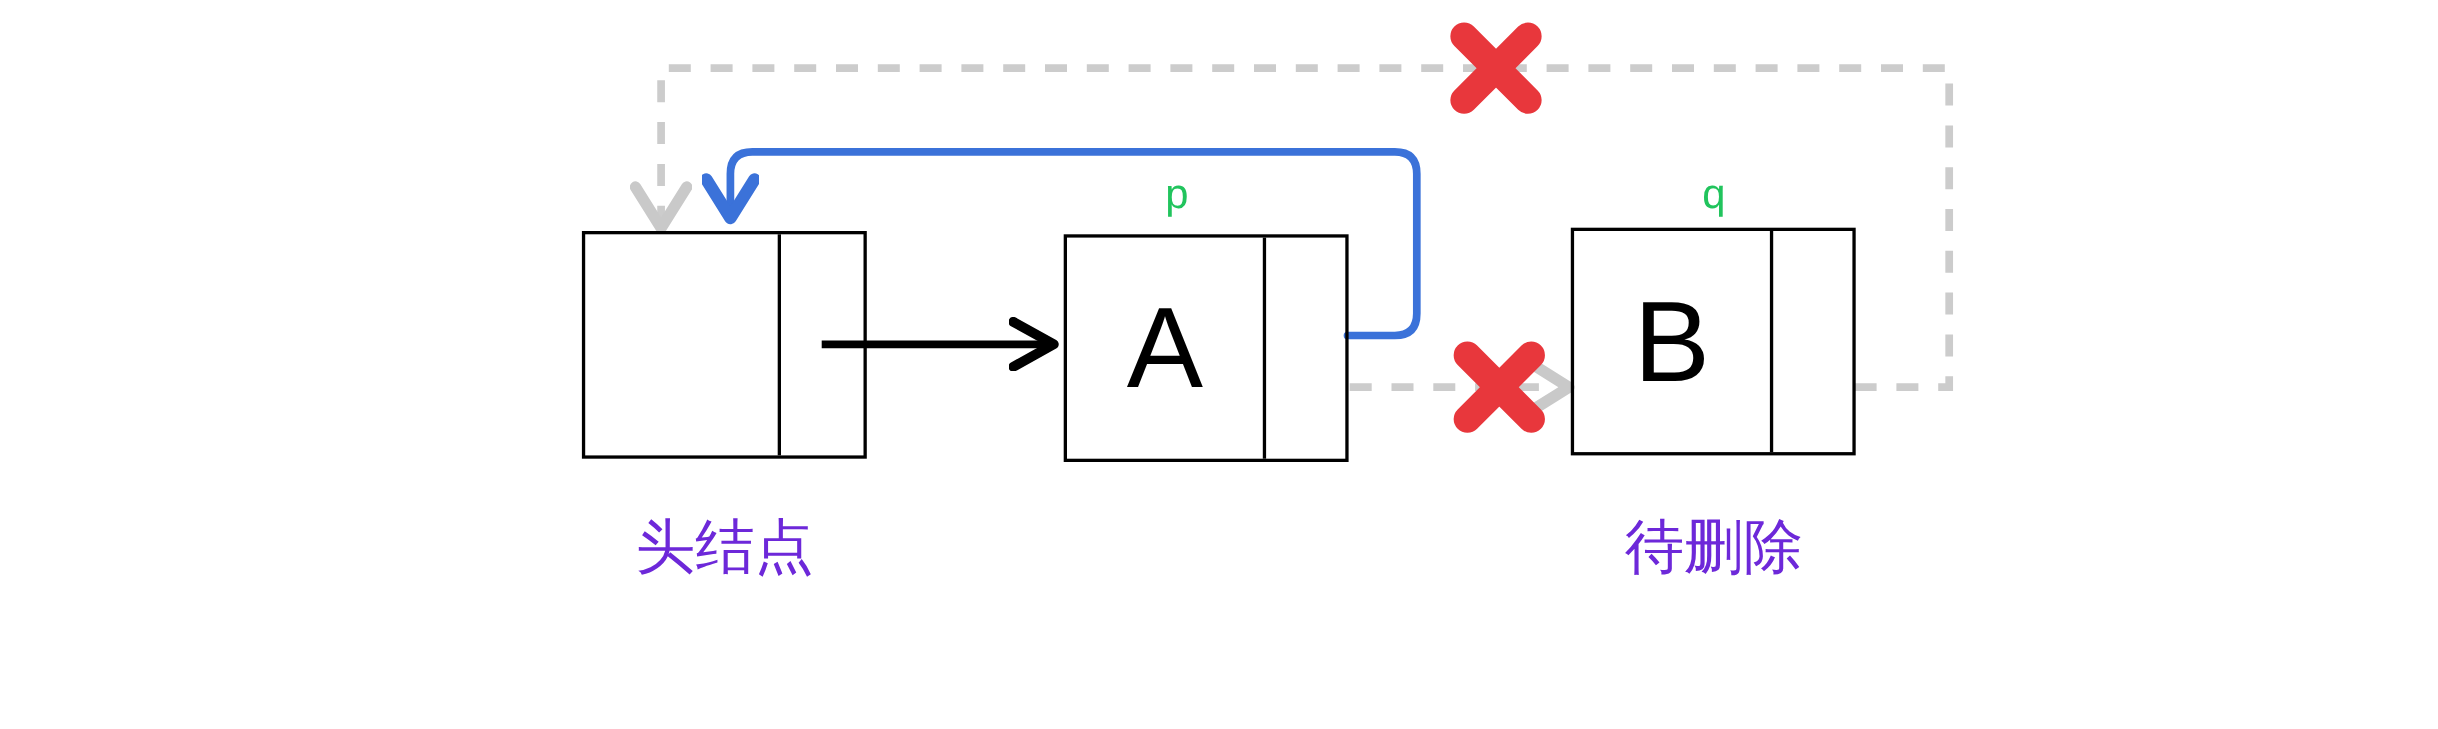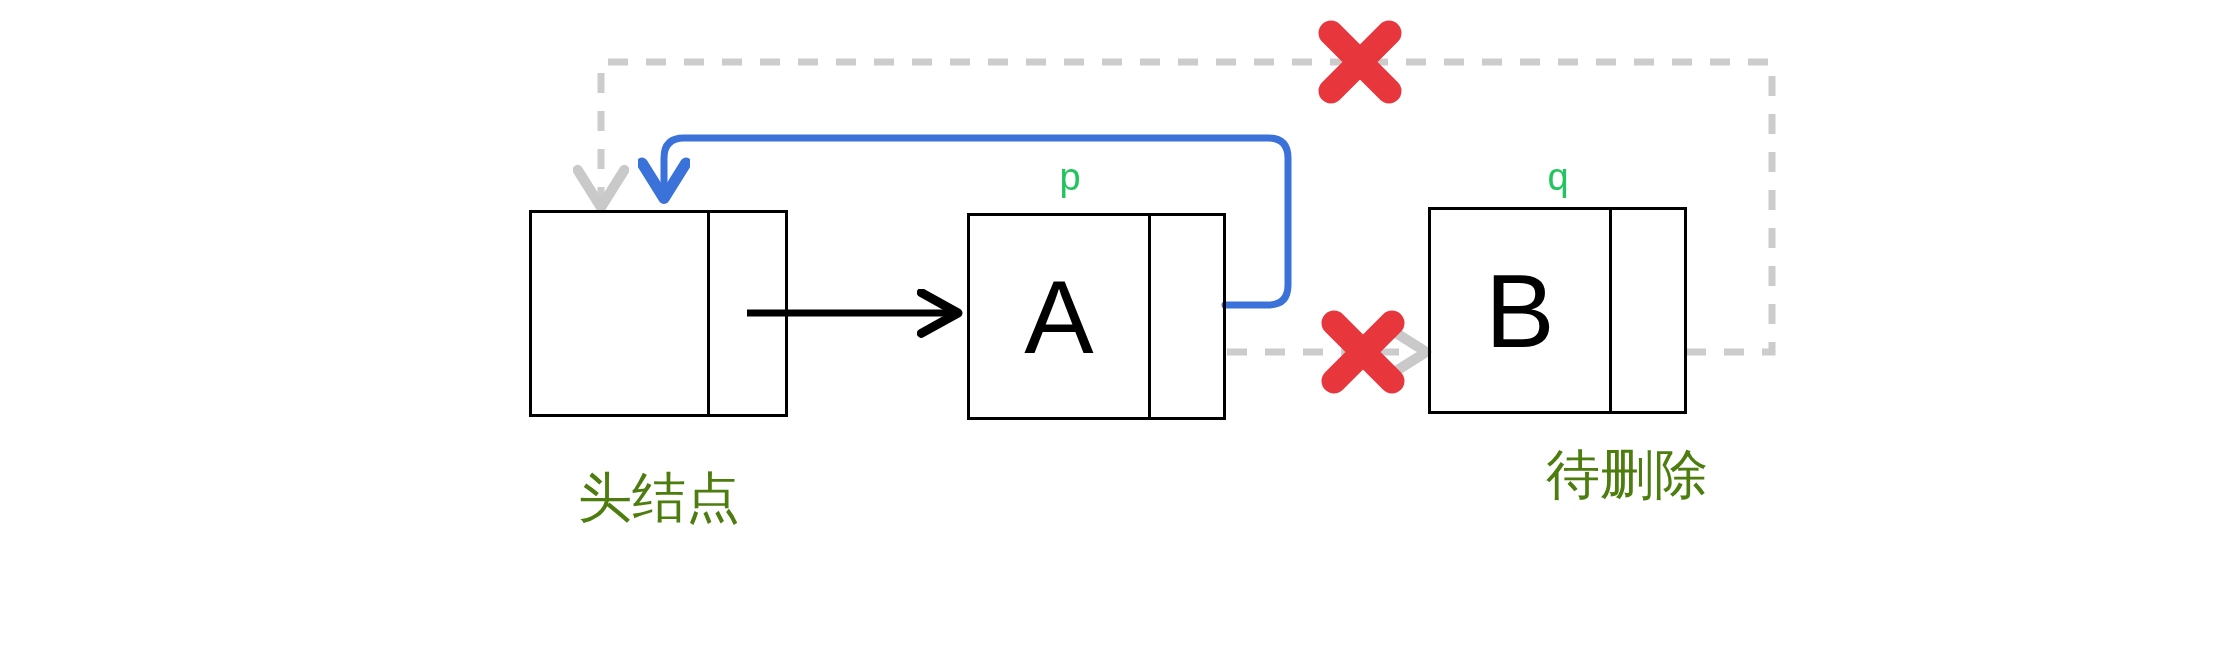--- a/index.html
+++ b/index.html
@@ -58,21 +58,21 @@
     line-height: 1;
     color: #21c45d;
     font-family: "Liberation Sans", "DejaVu Sans", sans-serif;
     text-align: center;
     user-select: none;
   }
   .cn-label {
     position: absolute;
     font-size: 54px;
     line-height: 1;
-    color: #4d7c0f;
+    color: #6d28d9;
     font-family: "Liberation Sans", "DejaVu Sans", sans-serif;
     text-align: center;
     white-space: nowrap;
     user-select: none;
   }
 </style>
 </head>
 <body>
 
 <div id="canvas">
@@ -135,15 +135,15 @@
     </div>
     <div class="cell-next"></div>
   </div>
 
   <div class="ptr-label" style="left:1020px; top:158px; width:100px;">p</div>
 
   <div class="ptr-label" style="left:1508px; top:158px; width:100px;">q</div>
 
   <div class="cn-label" style="left:509px; top:470px; width:300px;">头结点</div>
 
-  <div class="cn-label" style="left:1408px; top:447px; width:300px;text-align:right;">待删除</div>
+  <div class="cn-label" style="left:1408px; top:470px; width:300px;">待删除</div>
 
 </div>
 
 </body></html>

